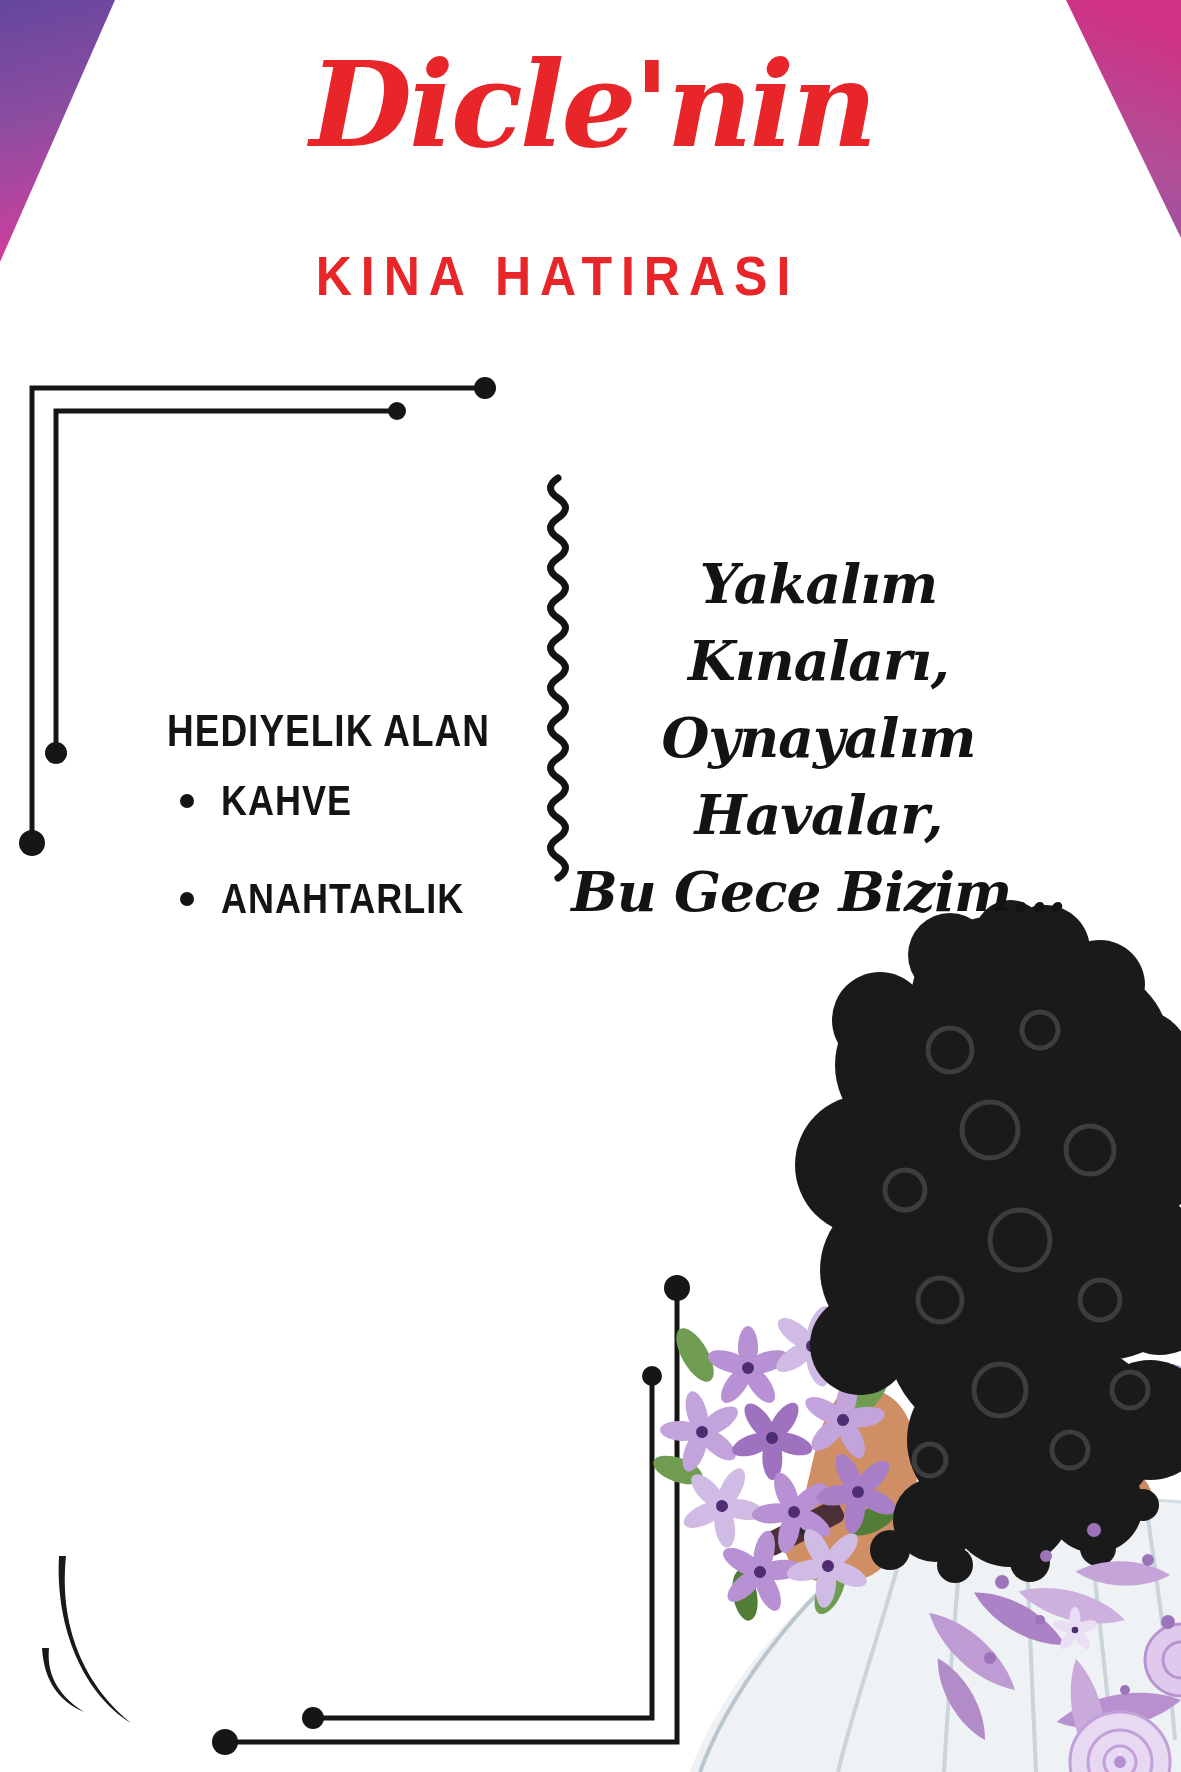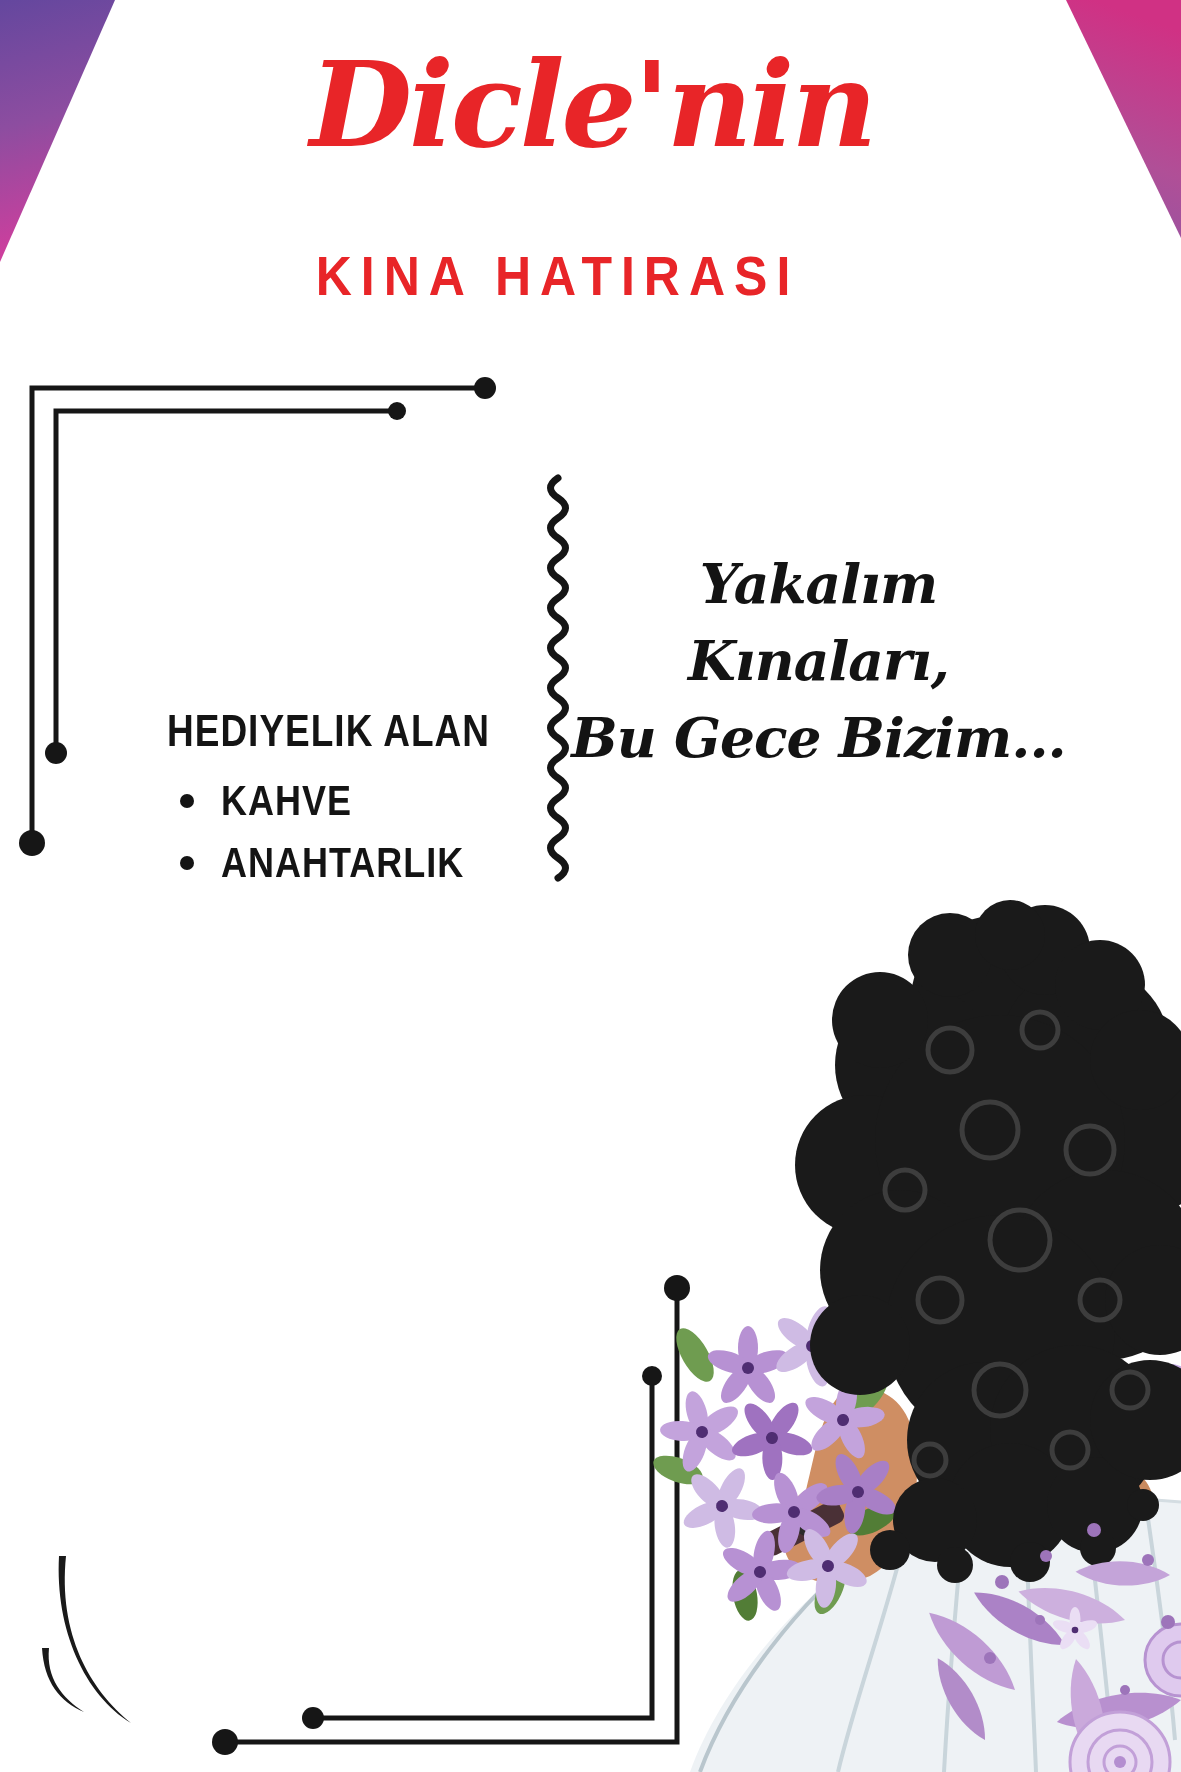--- a/index.html
+++ b/index.html
@@ -19,21 +19,21 @@
   .subtitle{left:0;top:243px;width:1115px;text-align:center;z-index:5;
          font-weight:bold;font-size:50px;letter-spacing:9px;color:#e82528;
          transform:scaleY(1.12);transform-origin:top center;}
   
   .quote{left:566px;top:545px;width:505px;text-align:center;z-index:5;
          font-family:"DejaVu Serif",serif;font-style:italic;font-weight:bold;
          font-size:55px;line-height:77px;color:#131313;letter-spacing:-1px;}
   
   .gift-head{left:167px;top:706px;z-index:5;font-weight:bold;font-size:37px;
          color:#141414;letter-spacing:1px;transform:scaleY(1.22);transform-origin:top left;}
-  .gift-items{left:180px;top:770px;z-index:5;display:flex;flex-direction:column;}
+  .gift-items{left:180px;top:770px;z-index:5;display:flex;flex-direction:column;gap:36px;}
   .gift-row{display:flex;align-items:center;height:62px;}
   .gift-bullet{width:14px;height:14px;border-radius:50%;background:#141414;
          margin-right:27px;flex:0 0 auto;}
   .gift-label{font-weight:bold;font-size:36px;color:#141414;letter-spacing:1px;
          transform:scaleY(1.2);transform-origin:center left;}
   svg.layer{position:absolute;left:0;top:0;z-index:2;}
 </style>
 </head>
 <body>
 
@@ -200,20 +200,21 @@
       </g>
     </g>
   </g>
 </svg>
 
 <div class="abs title">Dicle'nin</div>
 <div class="abs subtitle">KINA HATIRASI</div>
 
 <div class="abs quote">
   <div>Yakalım Kınaları,</div>
+  <div>Oynayalım Havalar,</div>
   <div>Bu Gece Bizim...</div>
 </div>
 
 <div class="abs gift-head">HEDIYELIK ALAN</div>
 <div class="abs gift-items">
   <div class="gift-row">
     <span class="gift-bullet"></span>
     <span class="gift-label">KAHVE</span>
   </div>
   <div class="gift-row">

